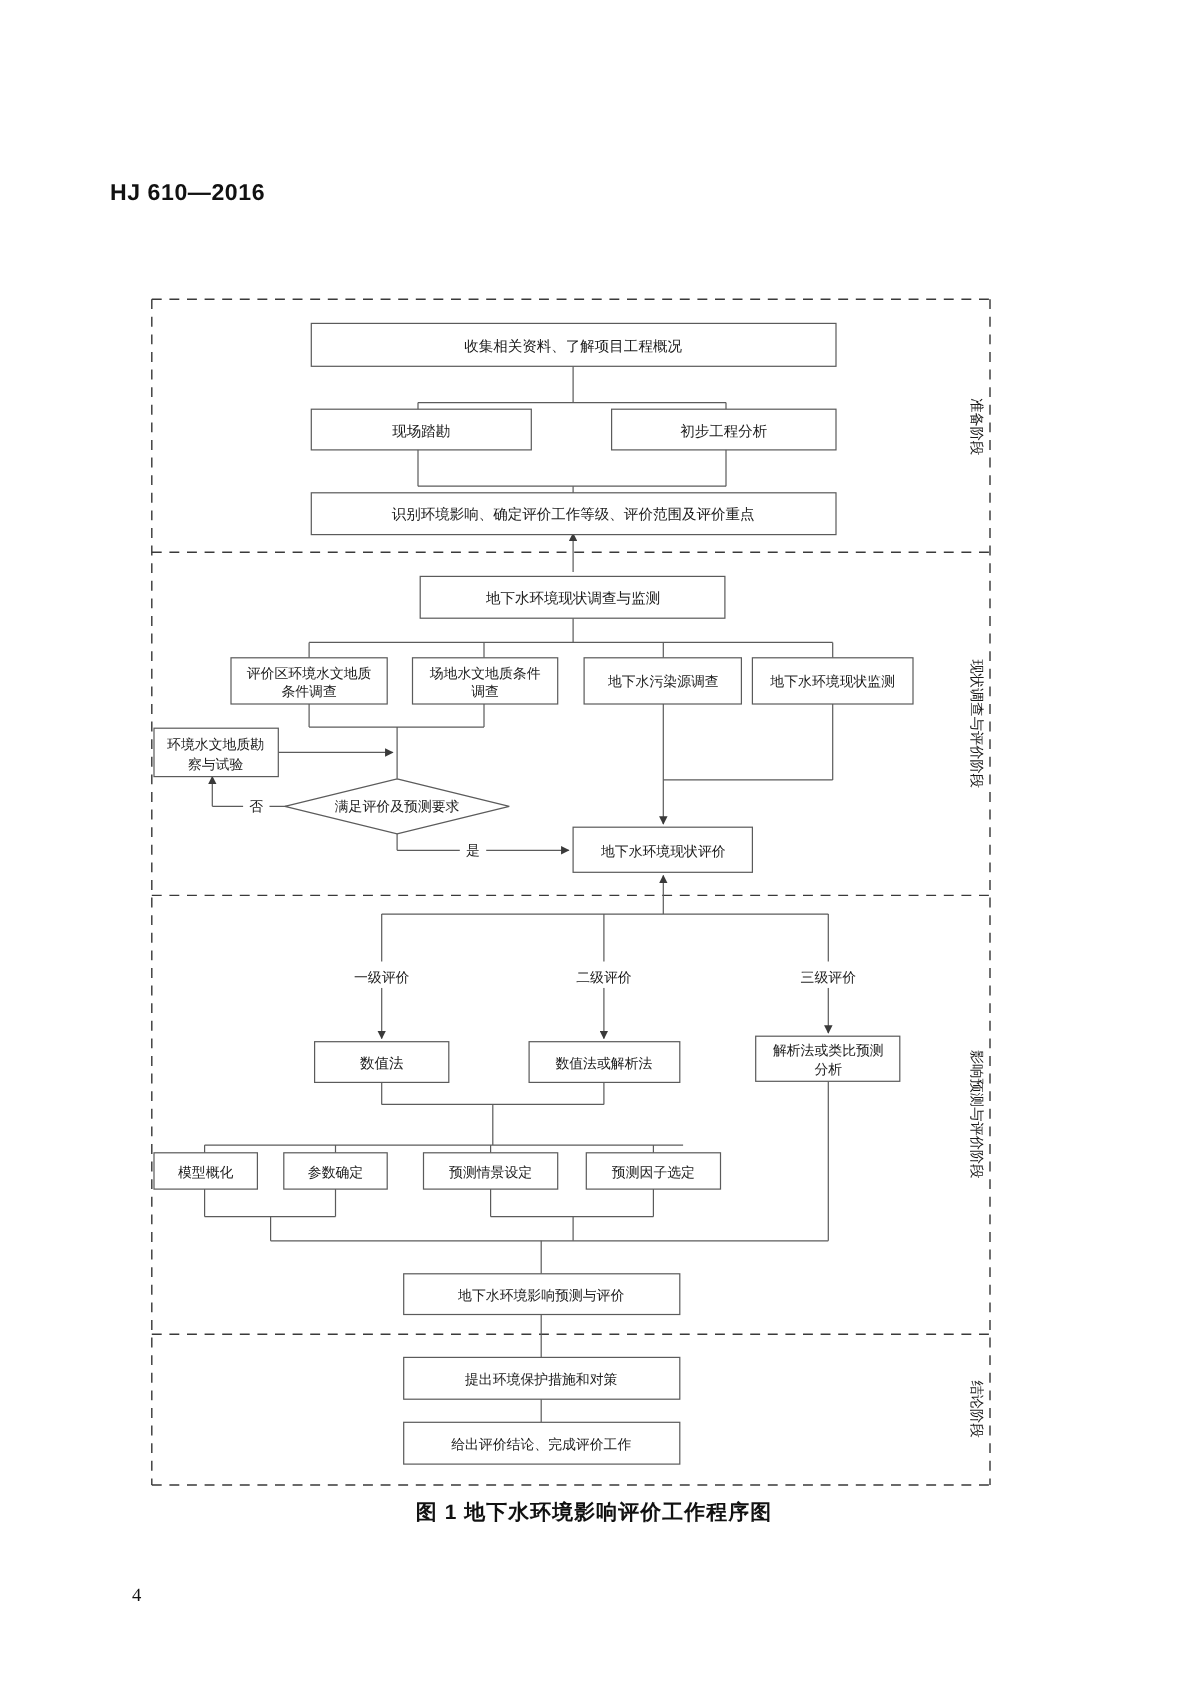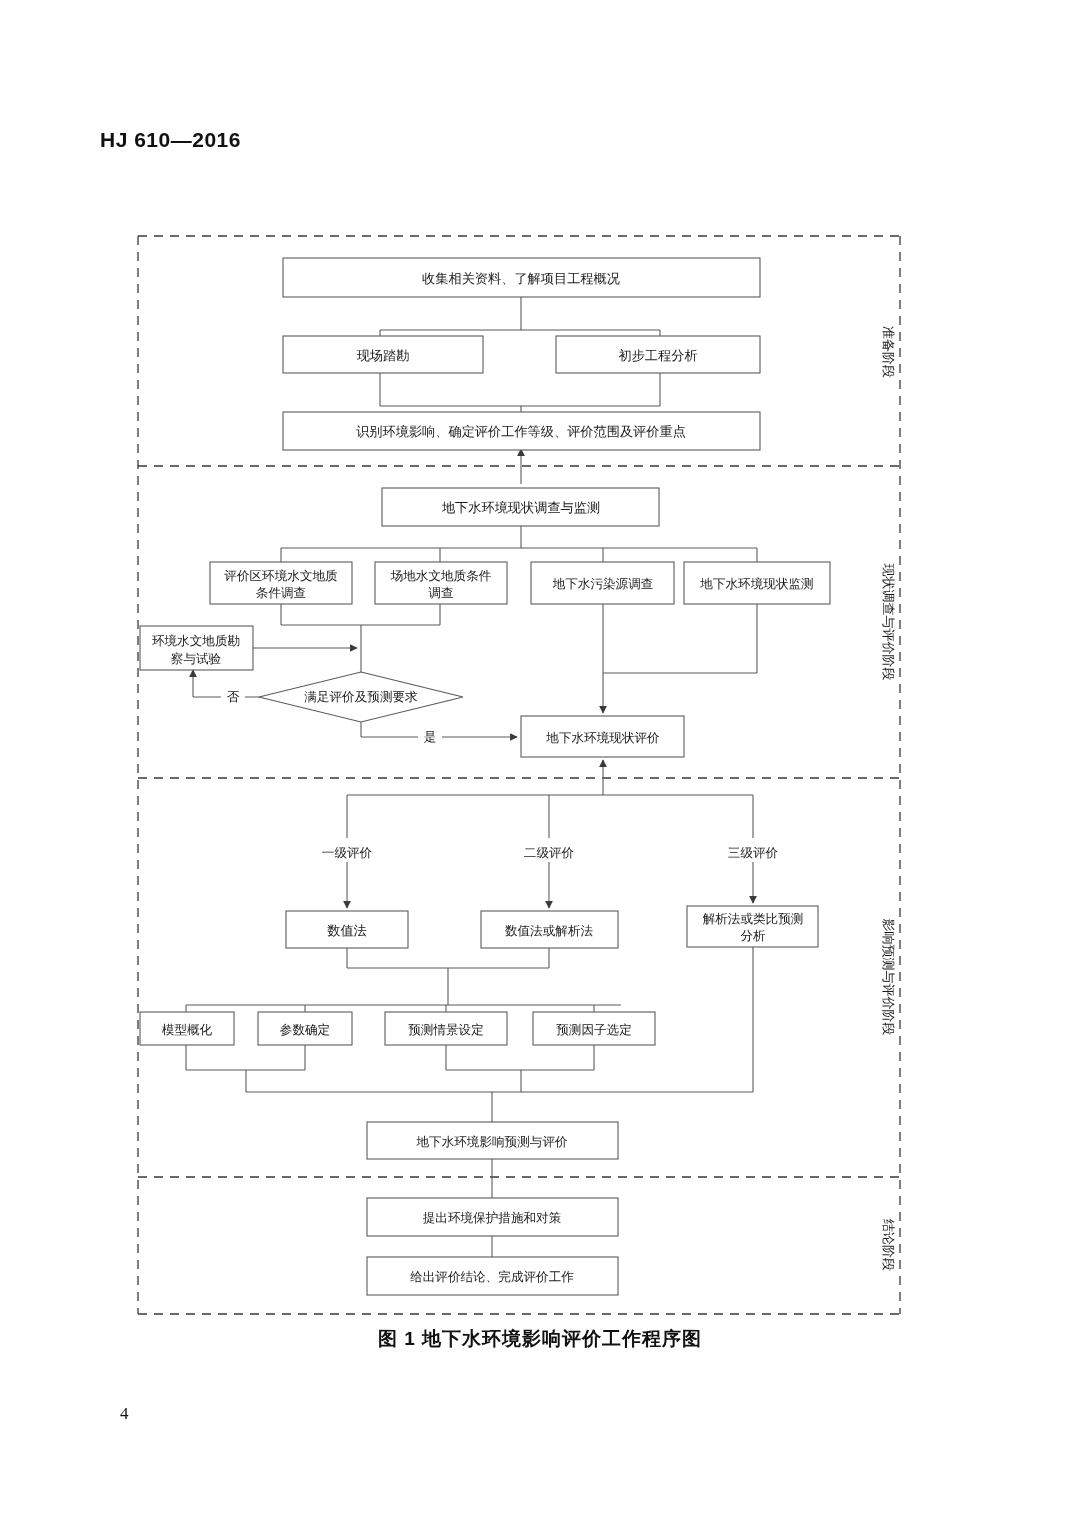--- a/index.html
+++ b/index.html
@@ -2,21 +2,21 @@
 <html><head>
 <meta charset="utf-8">
 <style>
   html,body{margin:0;padding:0;background:#fff;}
   body{
     width:1080px;height:1529px;position:relative;
     font-family:"Liberation Serif","DejaVu Serif",serif;
     color:#1a1a1a;
     -webkit-font-smoothing:antialiased;
   }
-  .page{position:absolute;inset:0;}
+  .page{position:absolute;inset:0;margin-top:36px;}
   #doc-header{
     position:absolute;left:100px;top:128px;
     font-family:"Liberation Sans","DejaVu Sans",sans-serif;
     font-size:21px;font-weight:700;letter-spacing:.5px;color:#111;
   }
   #lead-paragraph{
     position:absolute;left:100px;top:178px;
     font-size:19px;letter-spacing:.6px;color:#111;
   }
   #figure-caption{

